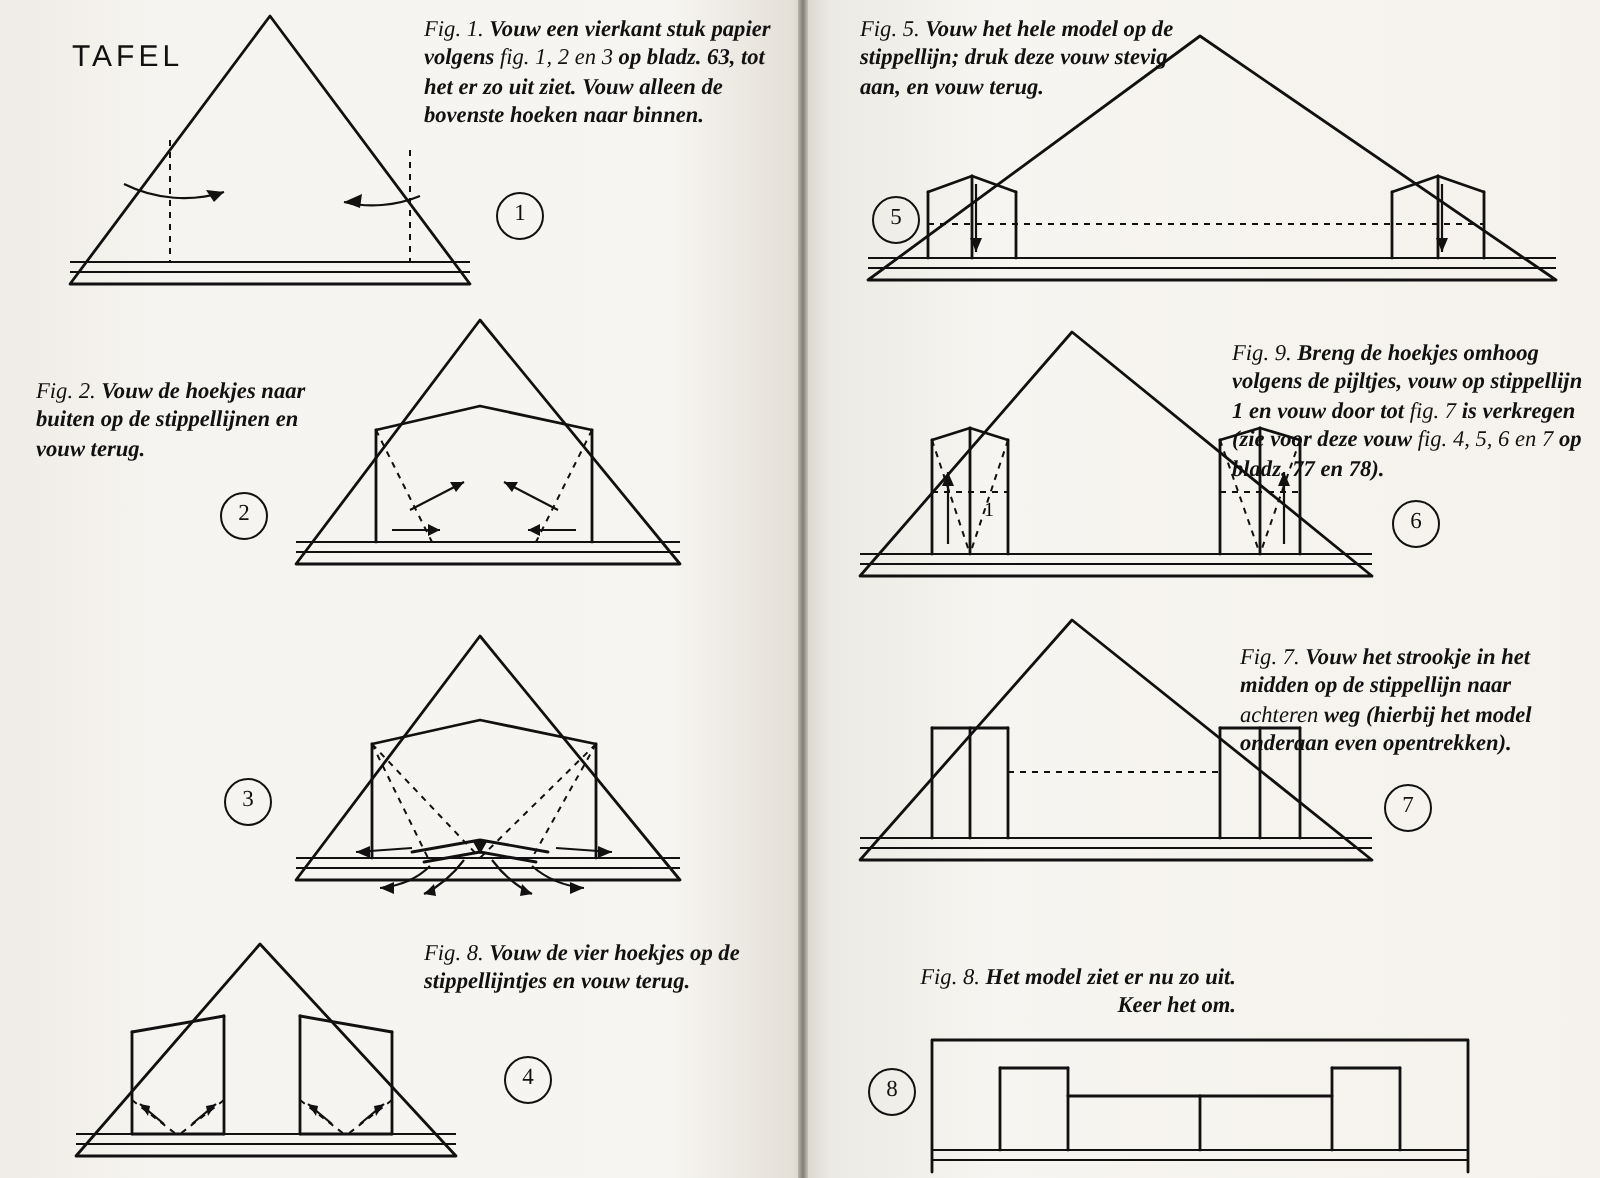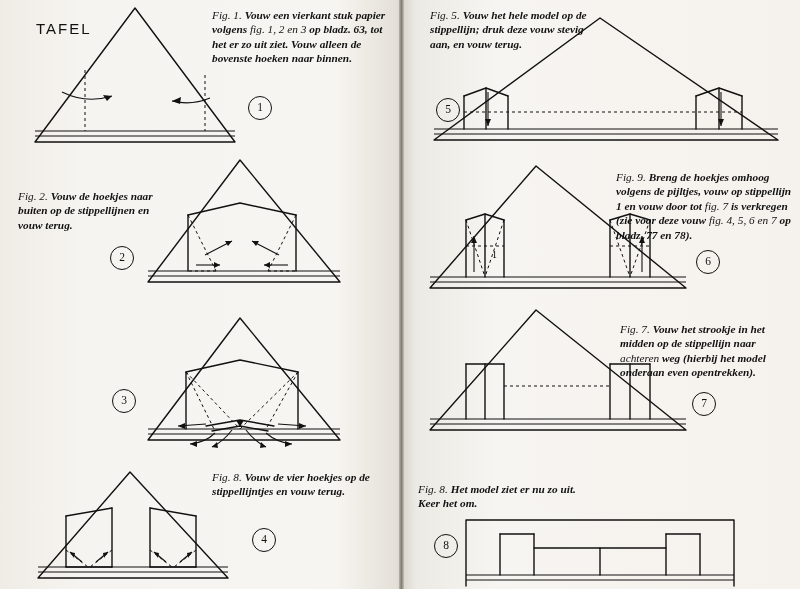--- a/index.html
+++ b/index.html
@@ -216,21 +216,21 @@
     <path class="dg" d="M100,64 L100,119"></path>
     <path class="dg" d="M62,64 L100,64"></path>
     <path class="dg" d="M81,64 L81,119"></path>
     <path class="dg" d="M206,64 L206,119"></path>
     <path class="dg" d="M246,64 L246,119"></path>
     <path class="dg" d="M206,64 L246,64"></path>
     <path class="dg" d="M226,64 L226,119"></path>
     <path class="dash" d="M100,86 L206,86"></path>
   </svg>
 
-  <div class="cap" style="left:14px;top:482px;width:176px;"><i>Fig. 8.</i> <b>Het model ziet er nu zo uit. Keer het om.</b></div>
+  <div class="cap" style="left:38px;top:482px;width:176px;text-align:right;"><i>Fig. 8.</i> <b>Het model ziet er nu zo uit. Keer het om.</b></div>
   <div class="fignum" style="left:30px;top:534px;">8</div>
   <svg width="396" height="90" style="top:500px;left:0px;">
     <path class="dg" d="M62,86 L62,20 L330,20 L330,86"></path>
     <path class="dgt" d="M62,80 L330,80"></path>
     <path class="dgt" d="M62,75 L330,75"></path>
     <path class="dg" d="M96,34 L96,75"></path>
     <path class="dg" d="M130,34 L130,75"></path>
     <path class="dg" d="M96,34 L130,34"></path>
     <path class="dg" d="M262,34 L262,75"></path>
     <path class="dg" d="M296,34 L296,75"></path>

